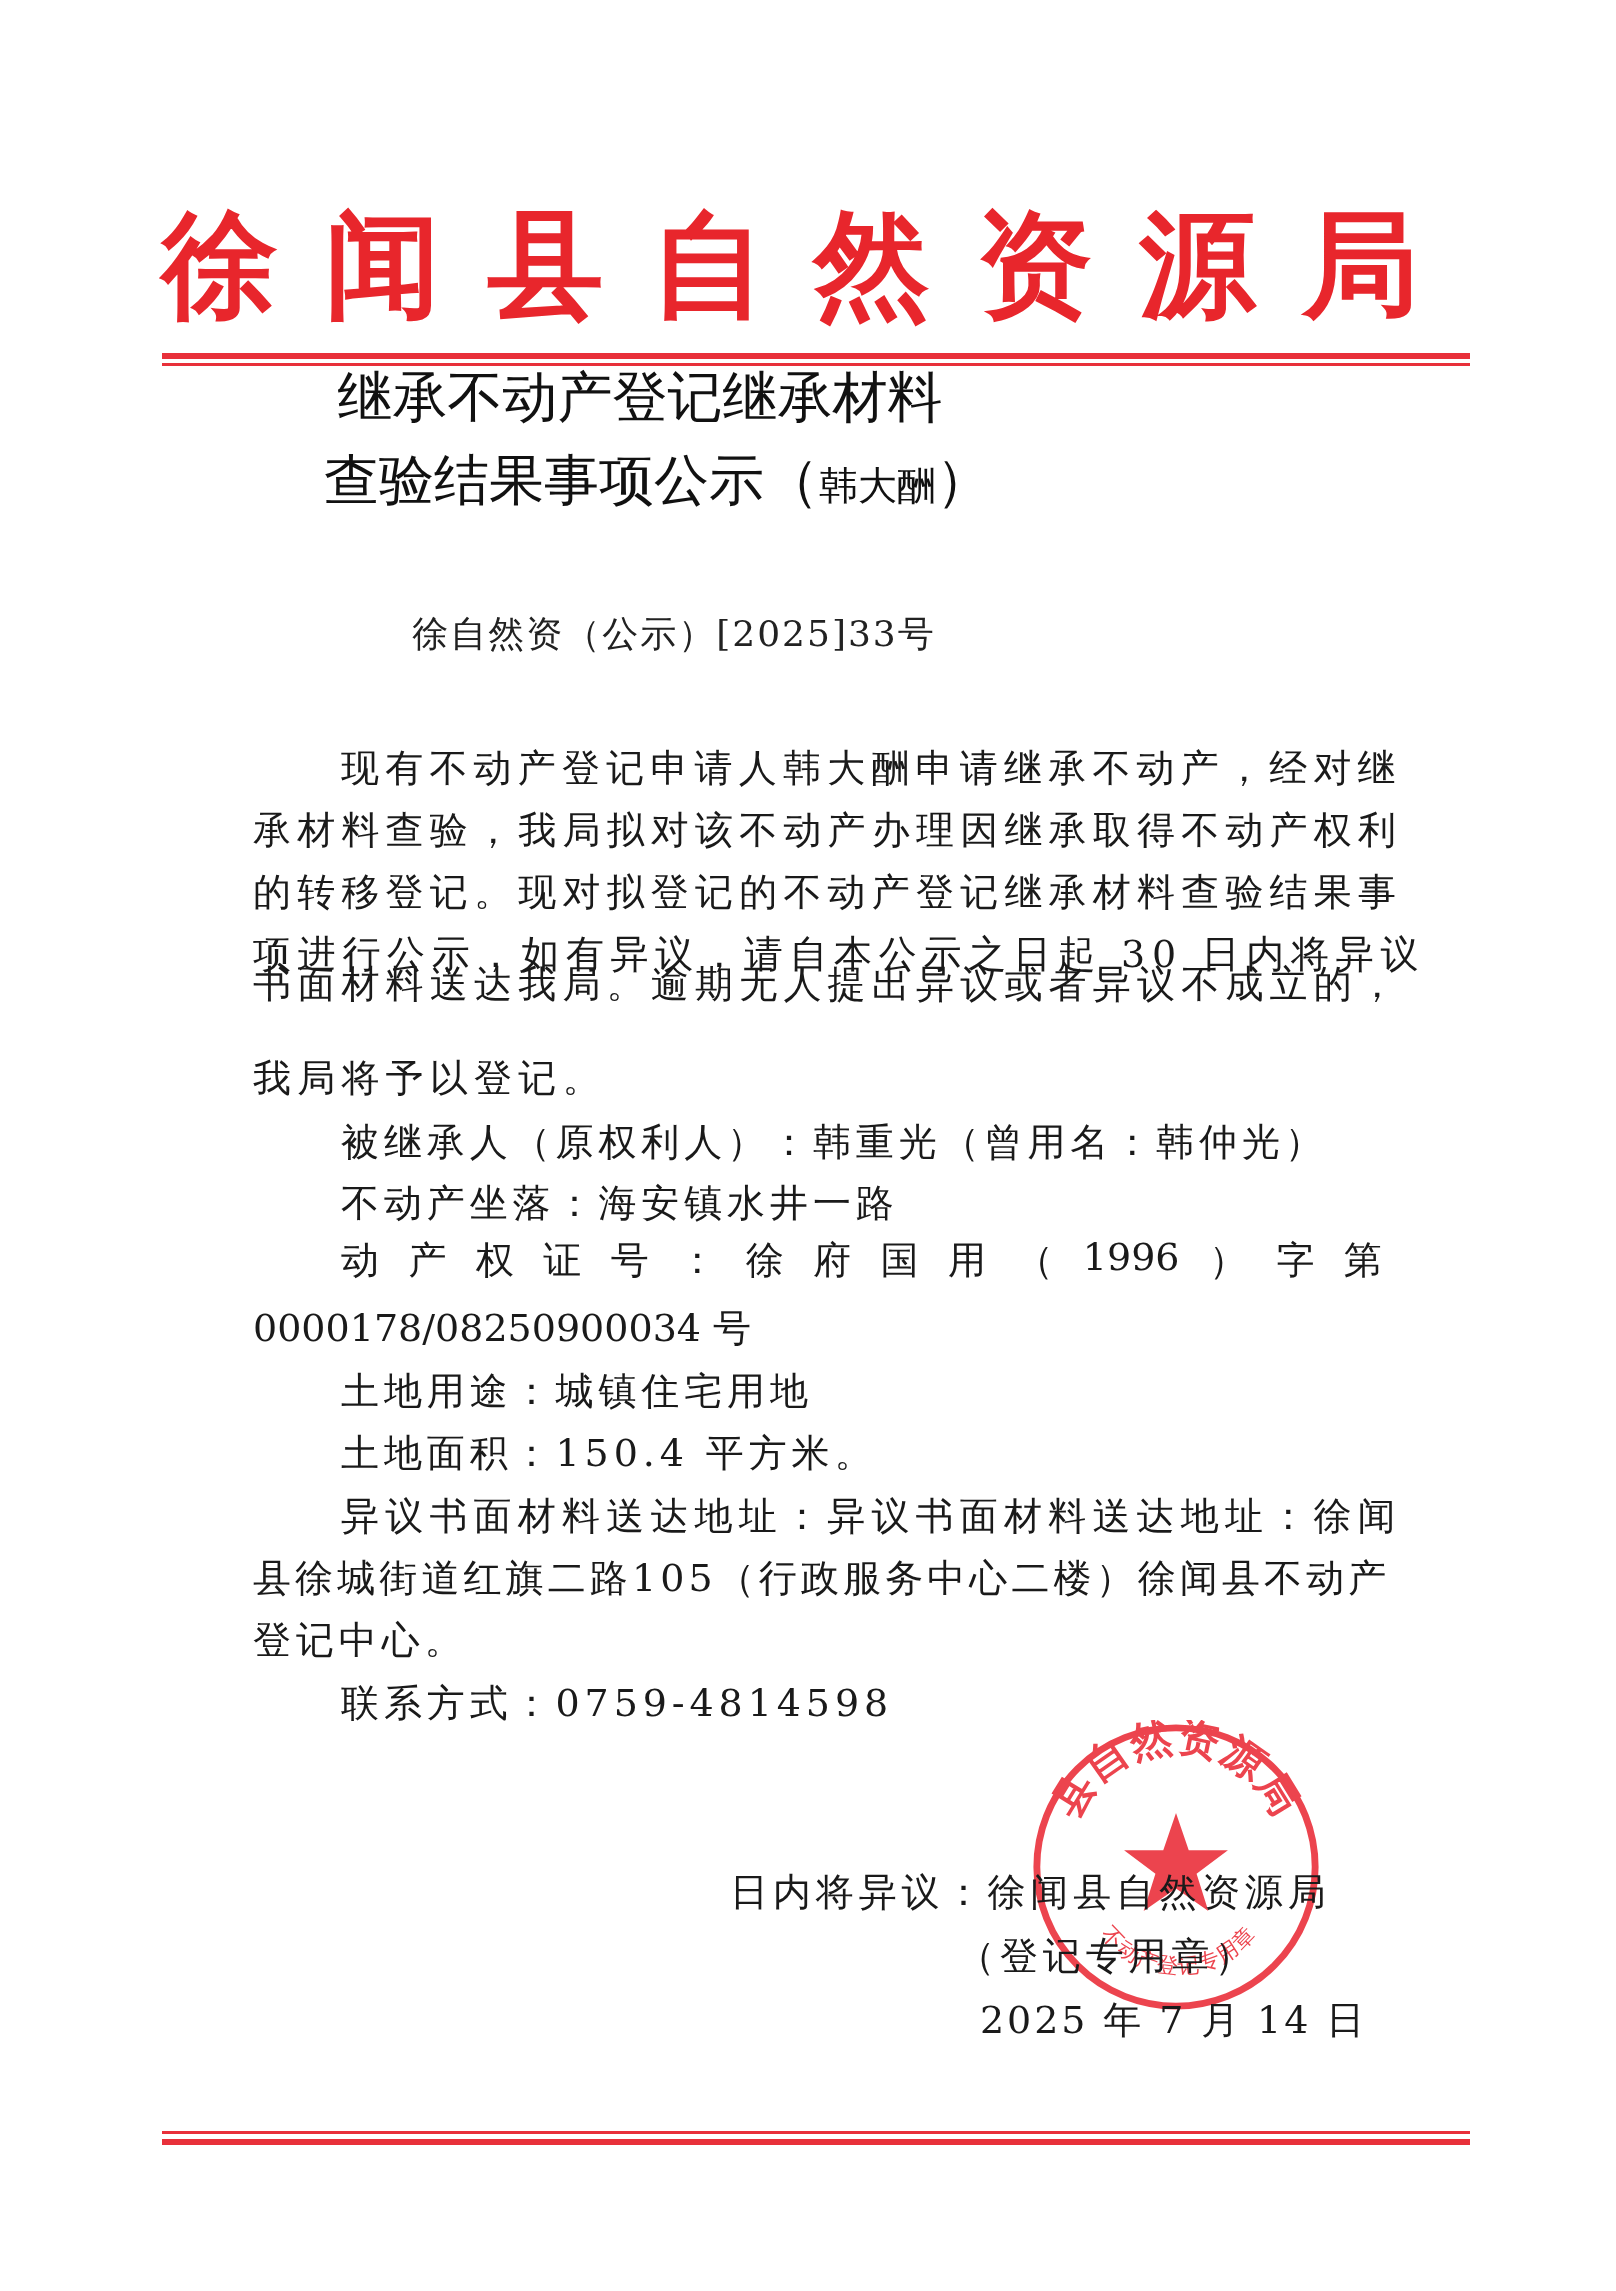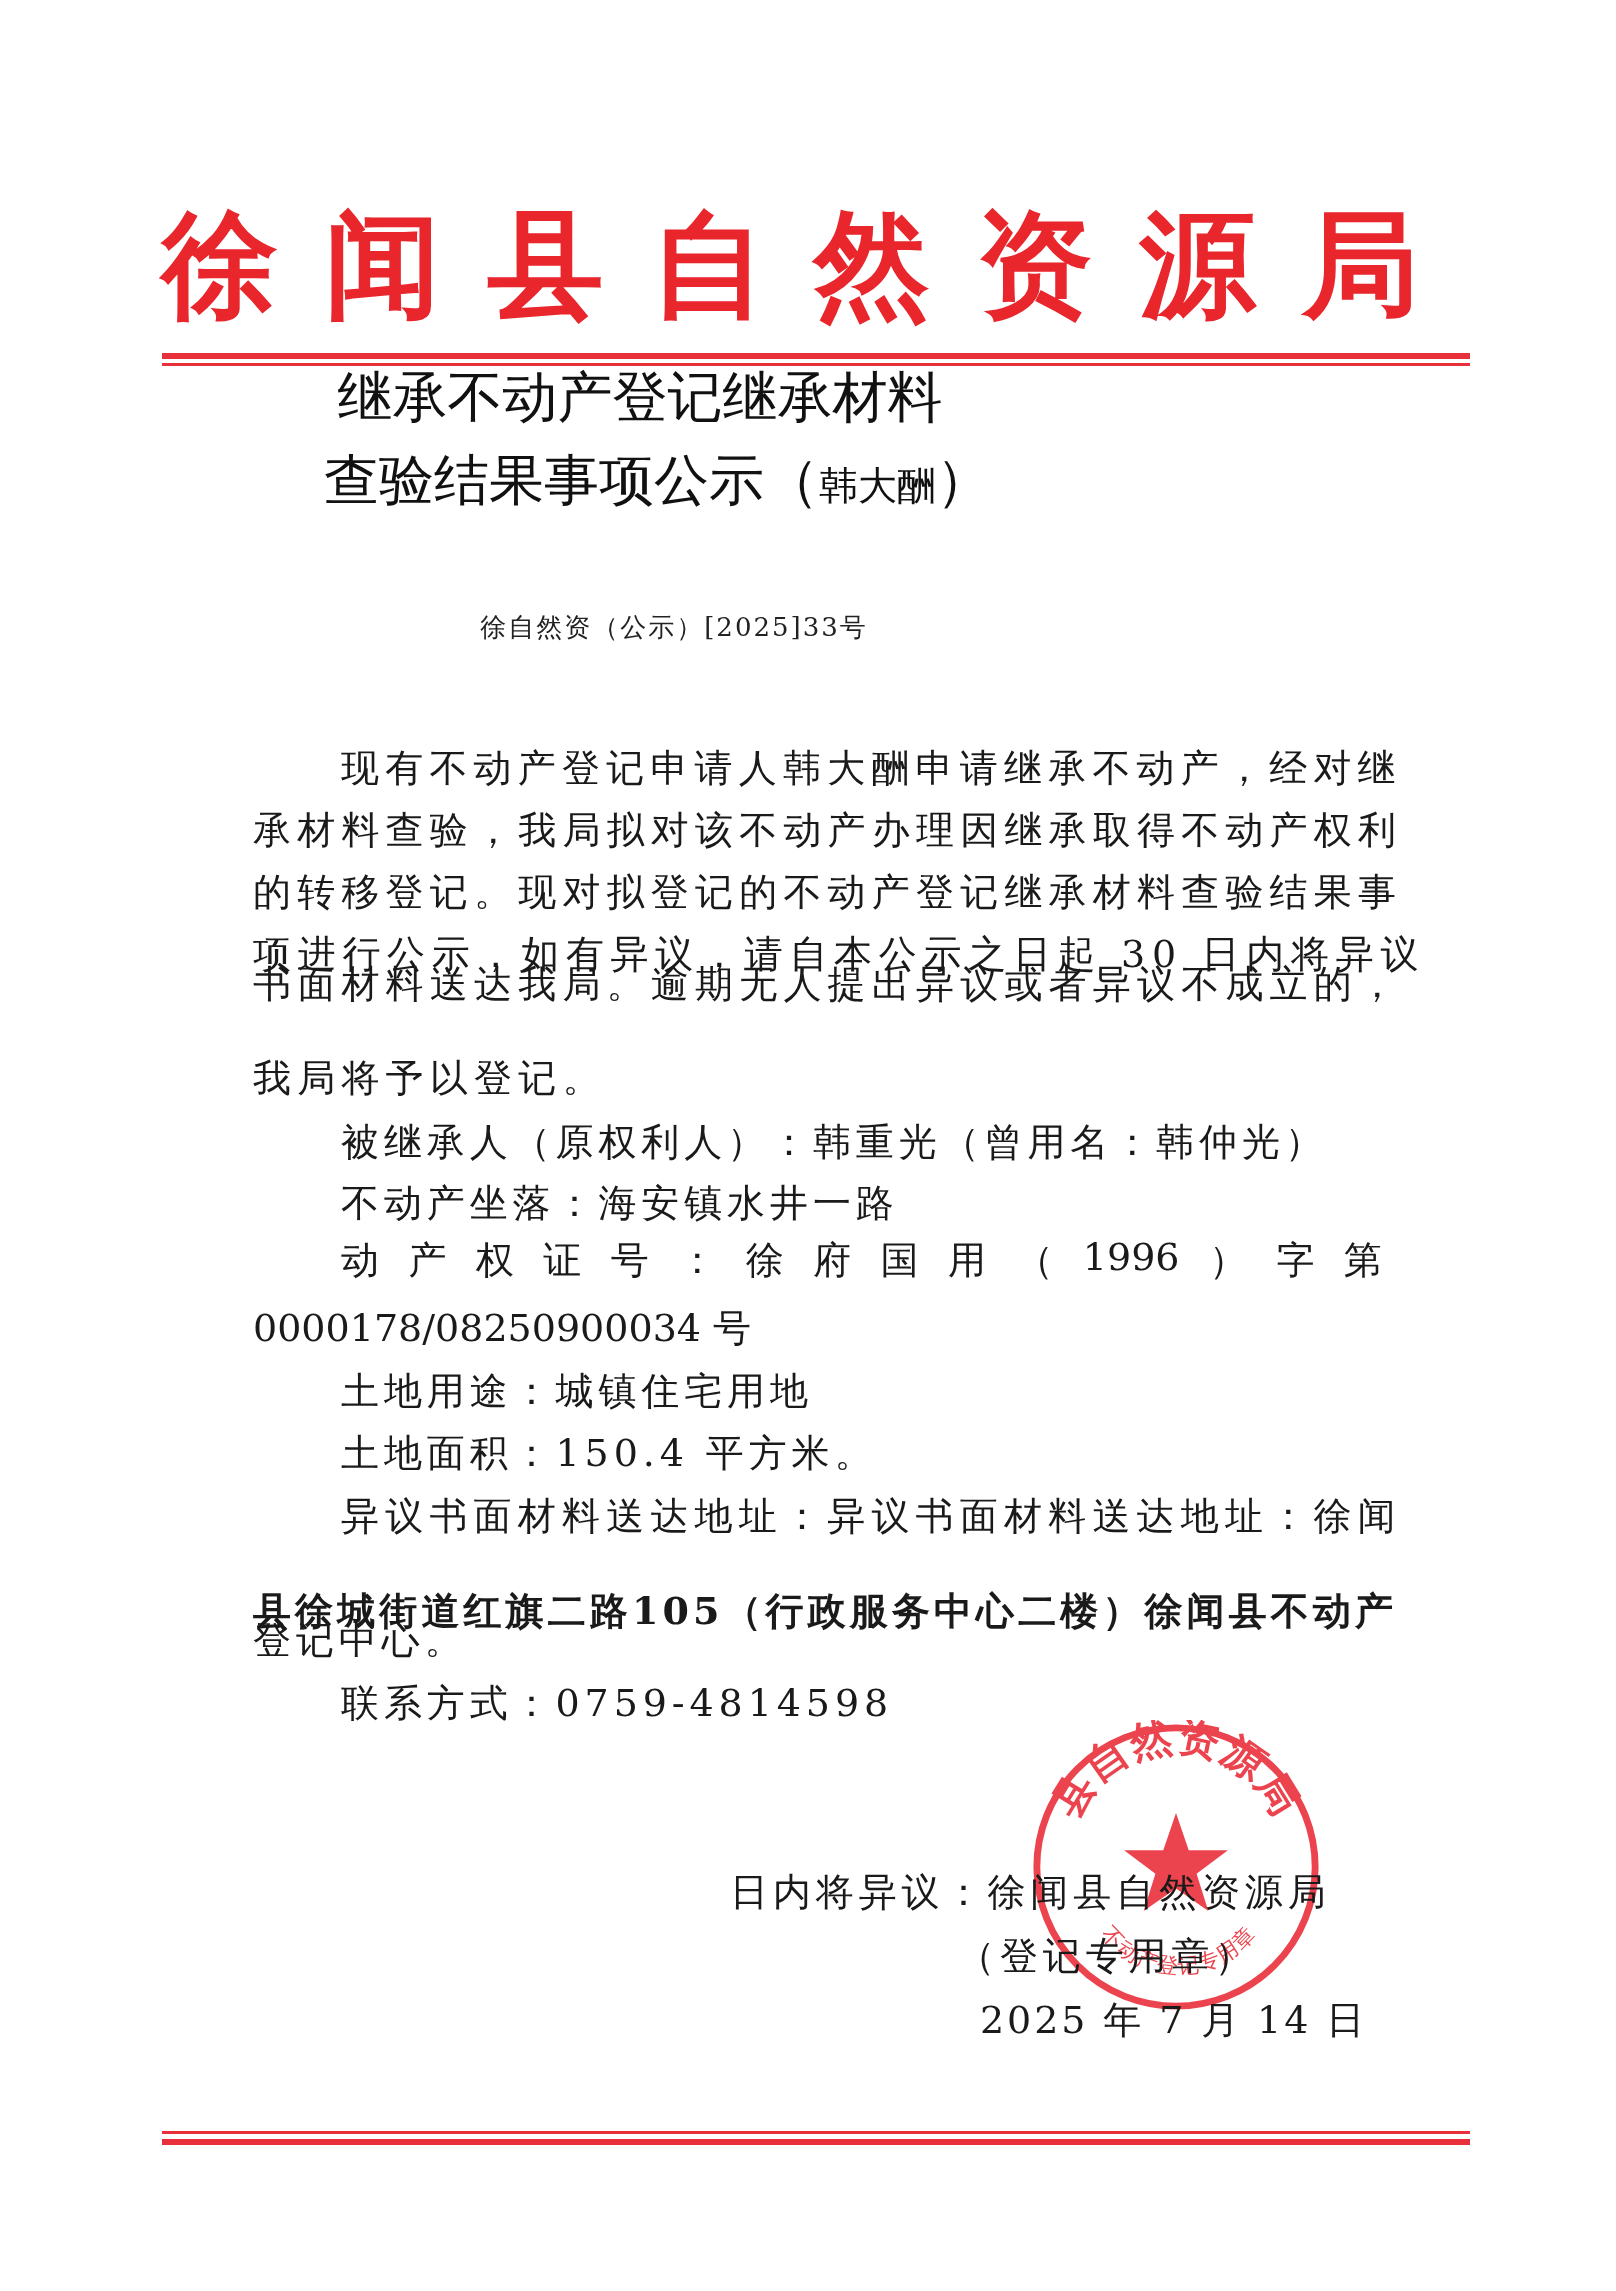--- a/index.html
+++ b/index.html
@@ -7,21 +7,21 @@
          font-family: "DejaVu Serif", "Liberation Serif", serif; color: #1a1a1a; }
   .abs { position: absolute; }
   .letterhead { left: 157px; top: 196px; width: 1313px; text-align: center;
     font-family: "DejaVu Serif", serif; font-weight: bold; font-size: 116px;
     letter-spacing: 47px; color: #e8262c; line-height: 137px; white-space: nowrap; }
   .rule-thick { left: 162px; width: 1308px; height: 5.9px; background: #e8303a; }
   .rule-thin { left: 162px; width: 1308px; height: 2.9px; background: #e8303a; }
   .title { left: 0; width: 1280px; text-align: center; font-family: "DejaVu Sans", sans-serif;
     font-size: 55px; line-height: 69px; color: #111; white-space: nowrap; }
   .title .small { font-size: 39px; }
-  .docno { left: 0; width: 1348px; text-align: center; font-size: 26px; color: #222;
+  .docno { left: 0; width: 1348px; text-align: center; font-size: 36px; color: #222;
     letter-spacing: 2px; }
   .line { left: 253px; font-size: 38px; line-height: 63px; letter-spacing: 4.9px; white-space: nowrap; }
   .indent { left: 341px; }
   .spread { left: 341px; width: 1041px; display: flex; justify-content: space-between;
     font-size: 38px; white-space: nowrap; }
   .sig { font-size: 38px; letter-spacing: 4.9px; white-space: nowrap; }
   .stamp { left: 1029px; top: 1720px; width: 294px; height: 294px; }
 </style>
 </head>
 <body>
@@ -68,21 +68,21 @@
   <span>第</span>
 </div>
 <div class="abs line" style="top:1297px; letter-spacing:0;">0000178/08250900034 号</div>
 <div class="abs line indent" style="top:1360px;">
   <span>土地用途：</span><span>城镇住宅用地</span>
 </div>
 <div class="abs line indent" style="top:1422px;">
   <span>土地面积：</span><span>150.4 平方米。</span>
 </div>
 <div class="abs line indent" style="top:1485px; letter-spacing:6.2px;">异议书面材料送达地址：异议书面材料送达地址：徐闻</div>
-<div class="abs line" style="top:1579px; letter-spacing:4.1px;font-weight:bold;">县徐城街道红旗二路105（行政服务中心二楼）徐闻县不动产</div>
+<div class="abs line" style="top:1547px; letter-spacing:4.1px;">县徐城街道红旗二路105（行政服务中心二楼）徐闻县不动产</div>
 <div class="abs line" style="top:1609px;">登记中心。</div>
 <div class="abs line indent" style="top:1672px;">
   <span>联系方式：</span><span>0759-4814598</span>
 </div>
 
 <svg class="abs stamp" viewBox="0 0 300 300" style="opacity:0.88;">
   <defs>
     <path id="arcTop" d="M 45 165 A 108 108 0 1 1 255 165"></path>
     <path id="arcBottom" d="M 70 215 A 100 100 0 0 0 235 215"></path>
   </defs>

